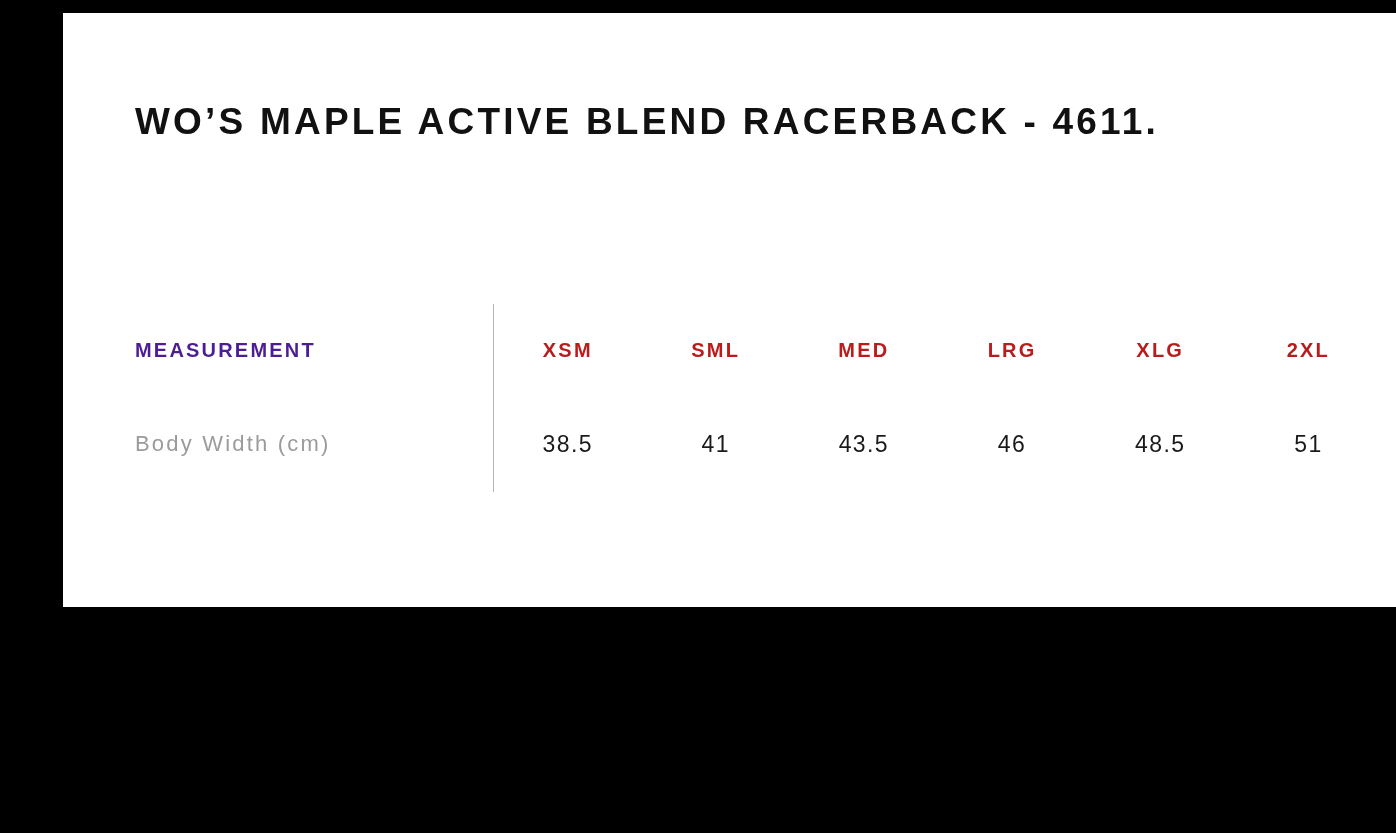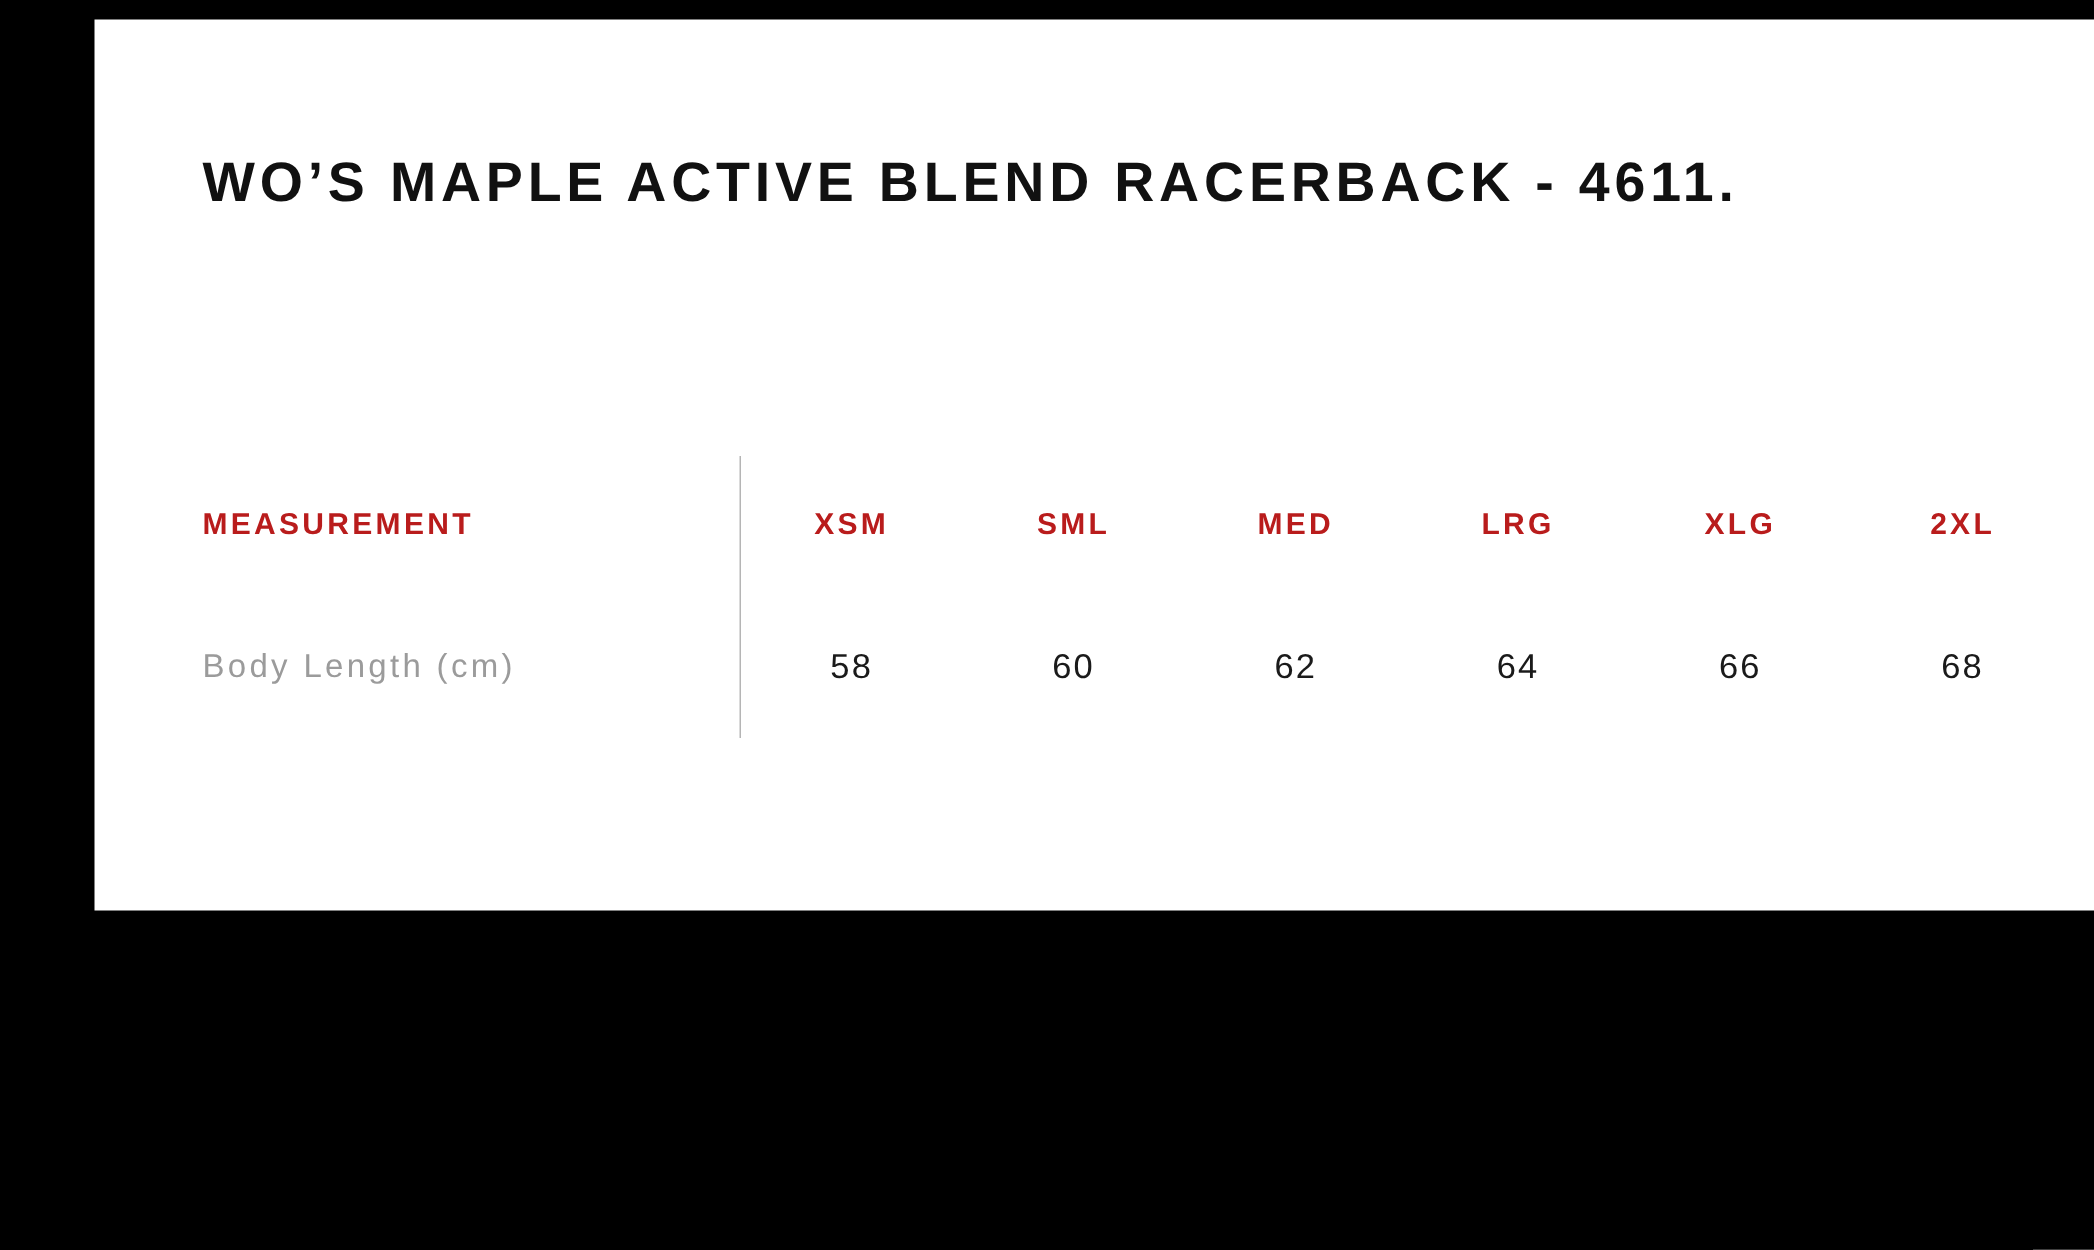--- a/index.html
+++ b/index.html
@@ -47,21 +47,21 @@
   }
   table.size-table col.measure-col { width: 370px; }
   table.size-table col.size-col { width: 148px; }
 
   th.measure-head {
     text-align: left;
     padding: 0 0 0 12px;
     font-size: 20px;
     font-weight: bold;
     letter-spacing: 2.2px;
-    color: #b91c1c;
+    color: #4c1d95;
     height: 90px;
     vertical-align: middle;
   }
   th.size-head {
     text-align: center;
     font-size: 20px;
     font-weight: bold;
     letter-spacing: 2.2px;
     color: #b91c1c;
     height: 90px;
@@ -135,27 +135,27 @@
           <th class="size-head first-size">XSM</th>
           <th class="size-head">SML</th>
           <th class="size-head">MED</th>
           <th class="size-head">LRG</th>
           <th class="size-head">XLG</th>
           <th class="size-head">2XL</th>
         </tr>
       </thead>
       <tbody>
         <tr>
-          <td class="measure-cell">Body Length (cm)</td>
-          <td class="value-cell first-size">58</td>
-          <td class="value-cell">60</td>
-          <td class="value-cell">62</td>
-          <td class="value-cell">64</td>
-          <td class="value-cell">66</td>
-          <td class="value-cell">68</td>
+          <td class="measure-cell">Body Width (cm)</td>
+          <td class="value-cell first-size">38.5</td>
+          <td class="value-cell">41</td>
+          <td class="value-cell">43.5</td>
+          <td class="value-cell">46</td>
+          <td class="value-cell">48.5</td>
+          <td class="value-cell">51</td>
         </tr>
         <tr class="pad-row">
           <td></td>
           <td class="first-size"></td>
           <td></td>
           <td></td>
           <td></td>
           <td></td>
           <td></td>
         </tr>

